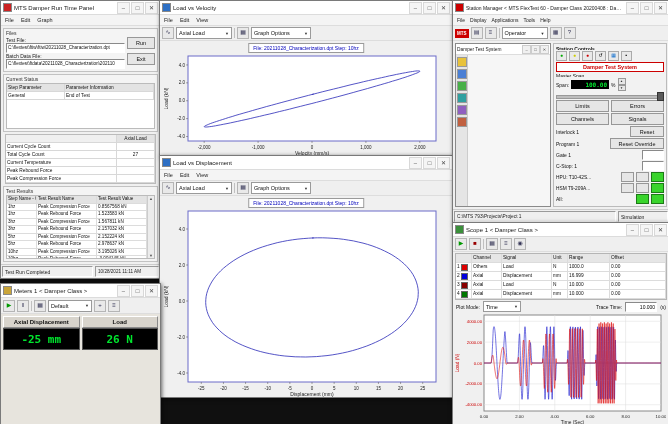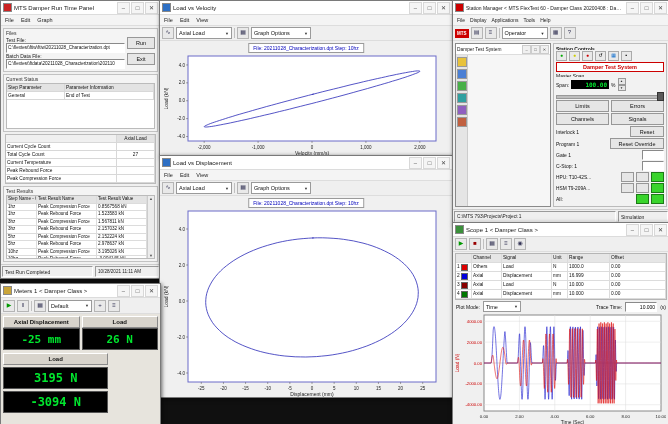--- a/index.html
+++ b/index.html
@@ -645,21 +645,16 @@
       <div class="mt-grid">
         <div>
           <div class="mt-hdr">Axial Displacement</div>
           <div class="mt-led led">-25 mm</div>
         </div>
         <div>
           <div class="mt-hdr">Load</div>
           <div class="mt-led led">26 N</div>
         </div>
       </div>
-      <div class="mt-bottom">
-        <div class="mt-hdr">Load</div>
-        <div class="mt-led big led">3195 N</div>
-        <div class="mt-led big led">-3094 N</div>
-      </div>
     </div>
   </div>
 
 </div>
 
 </body></html>

